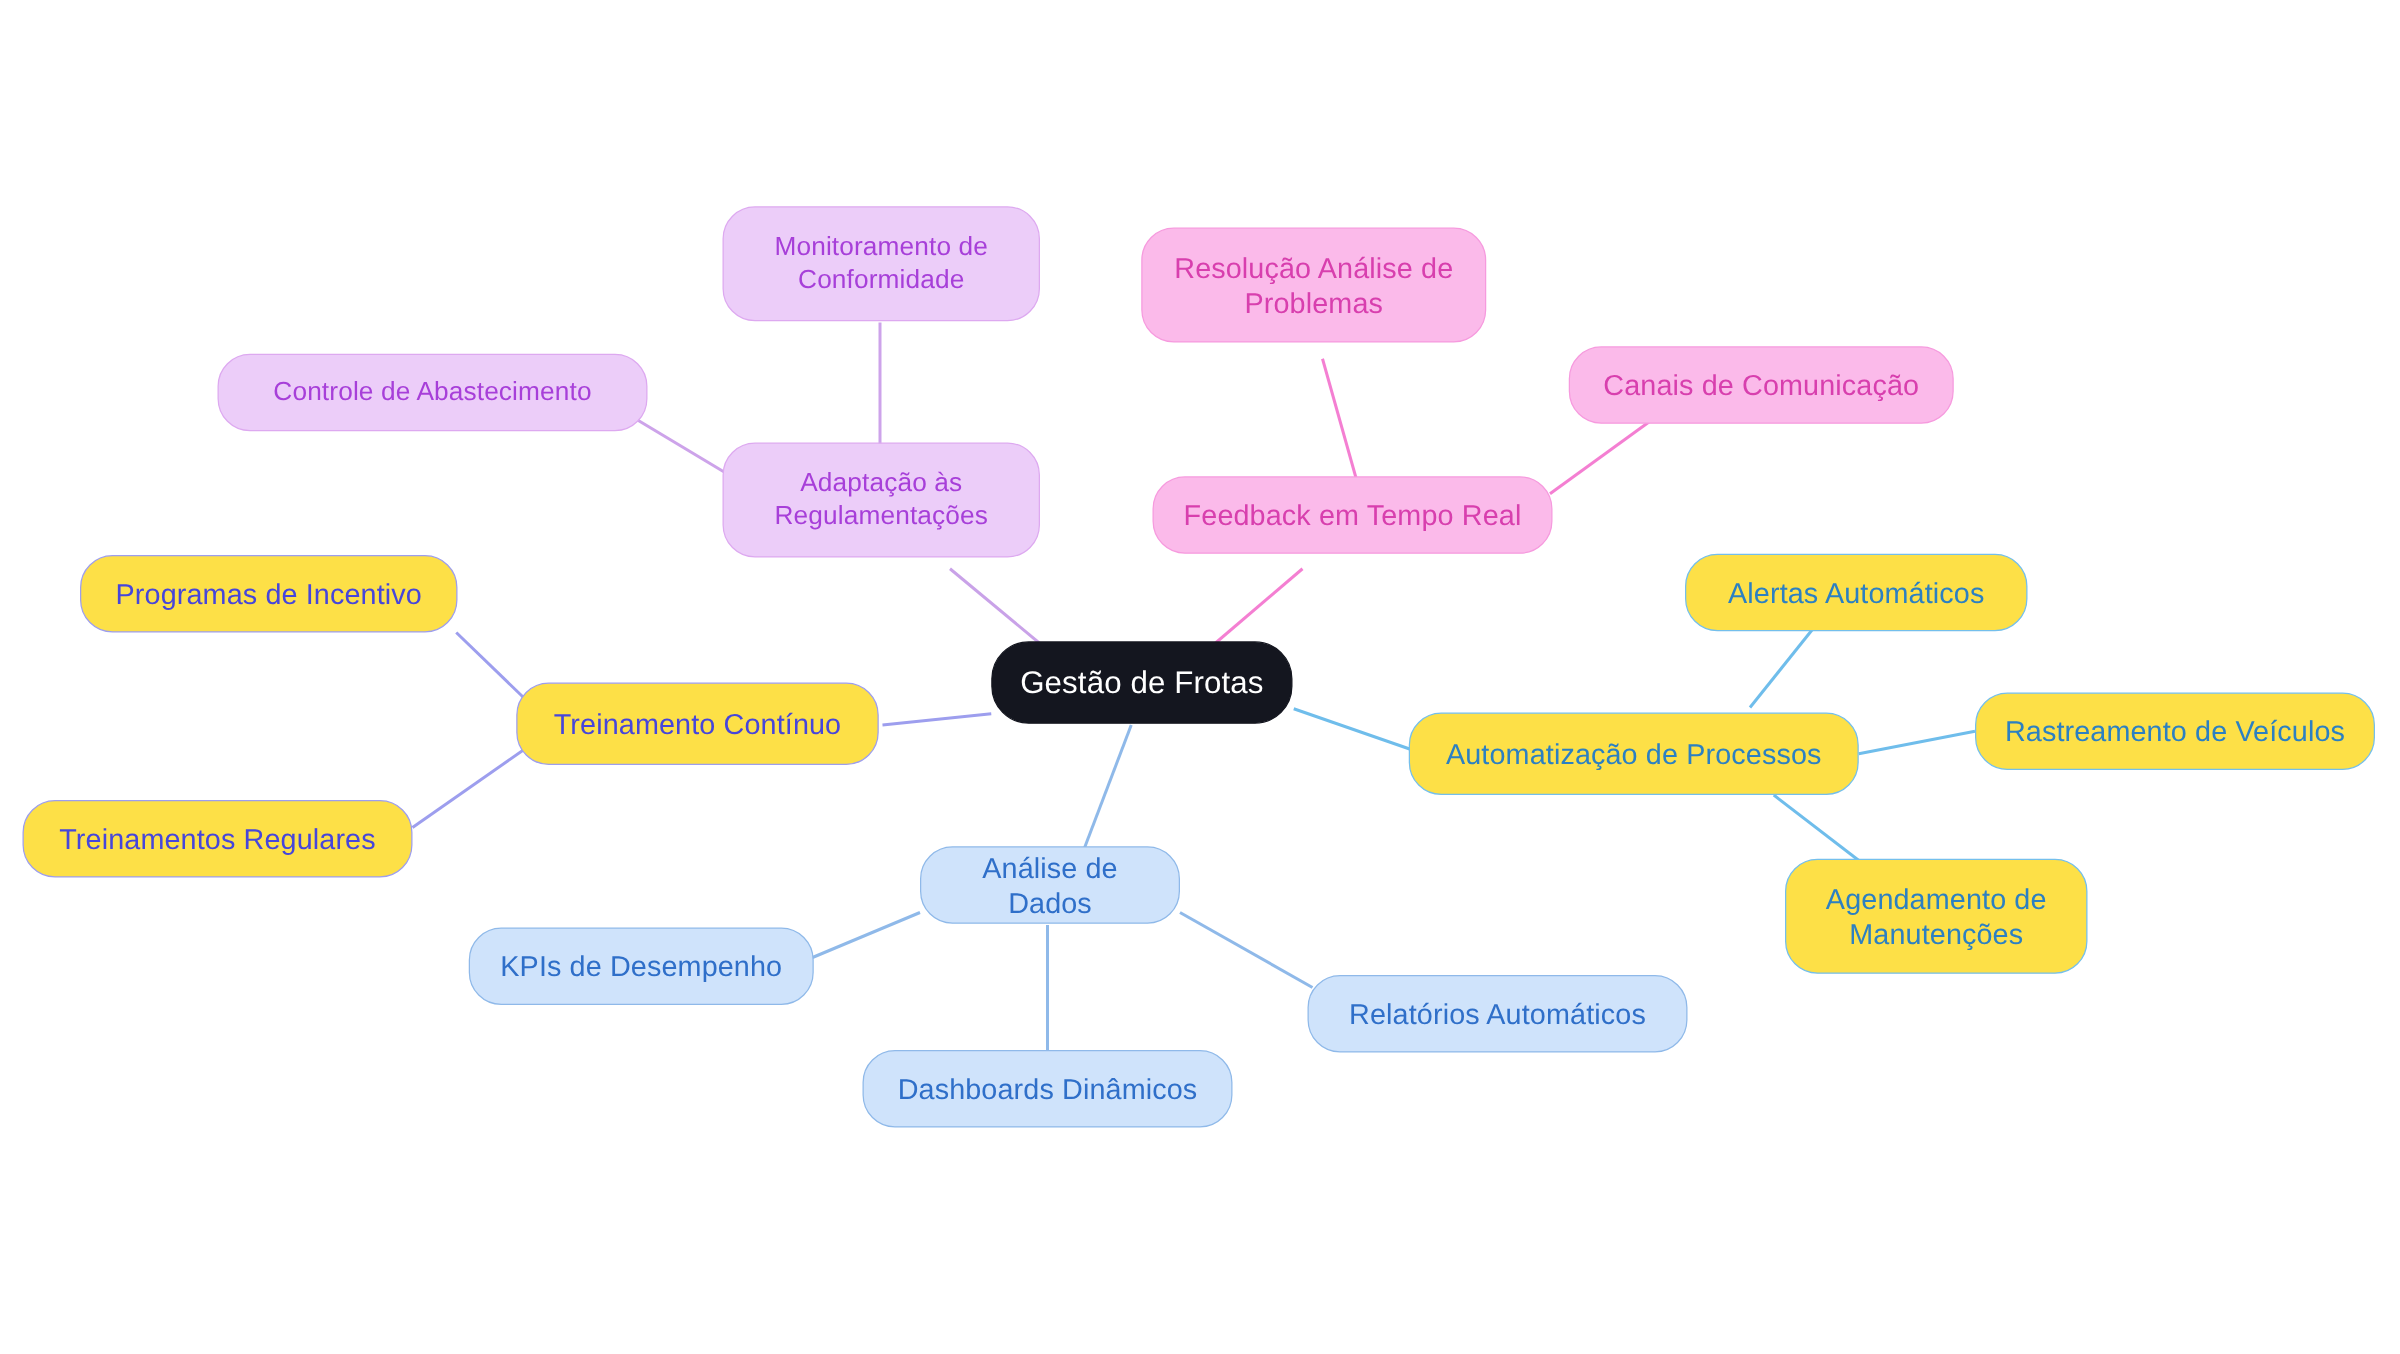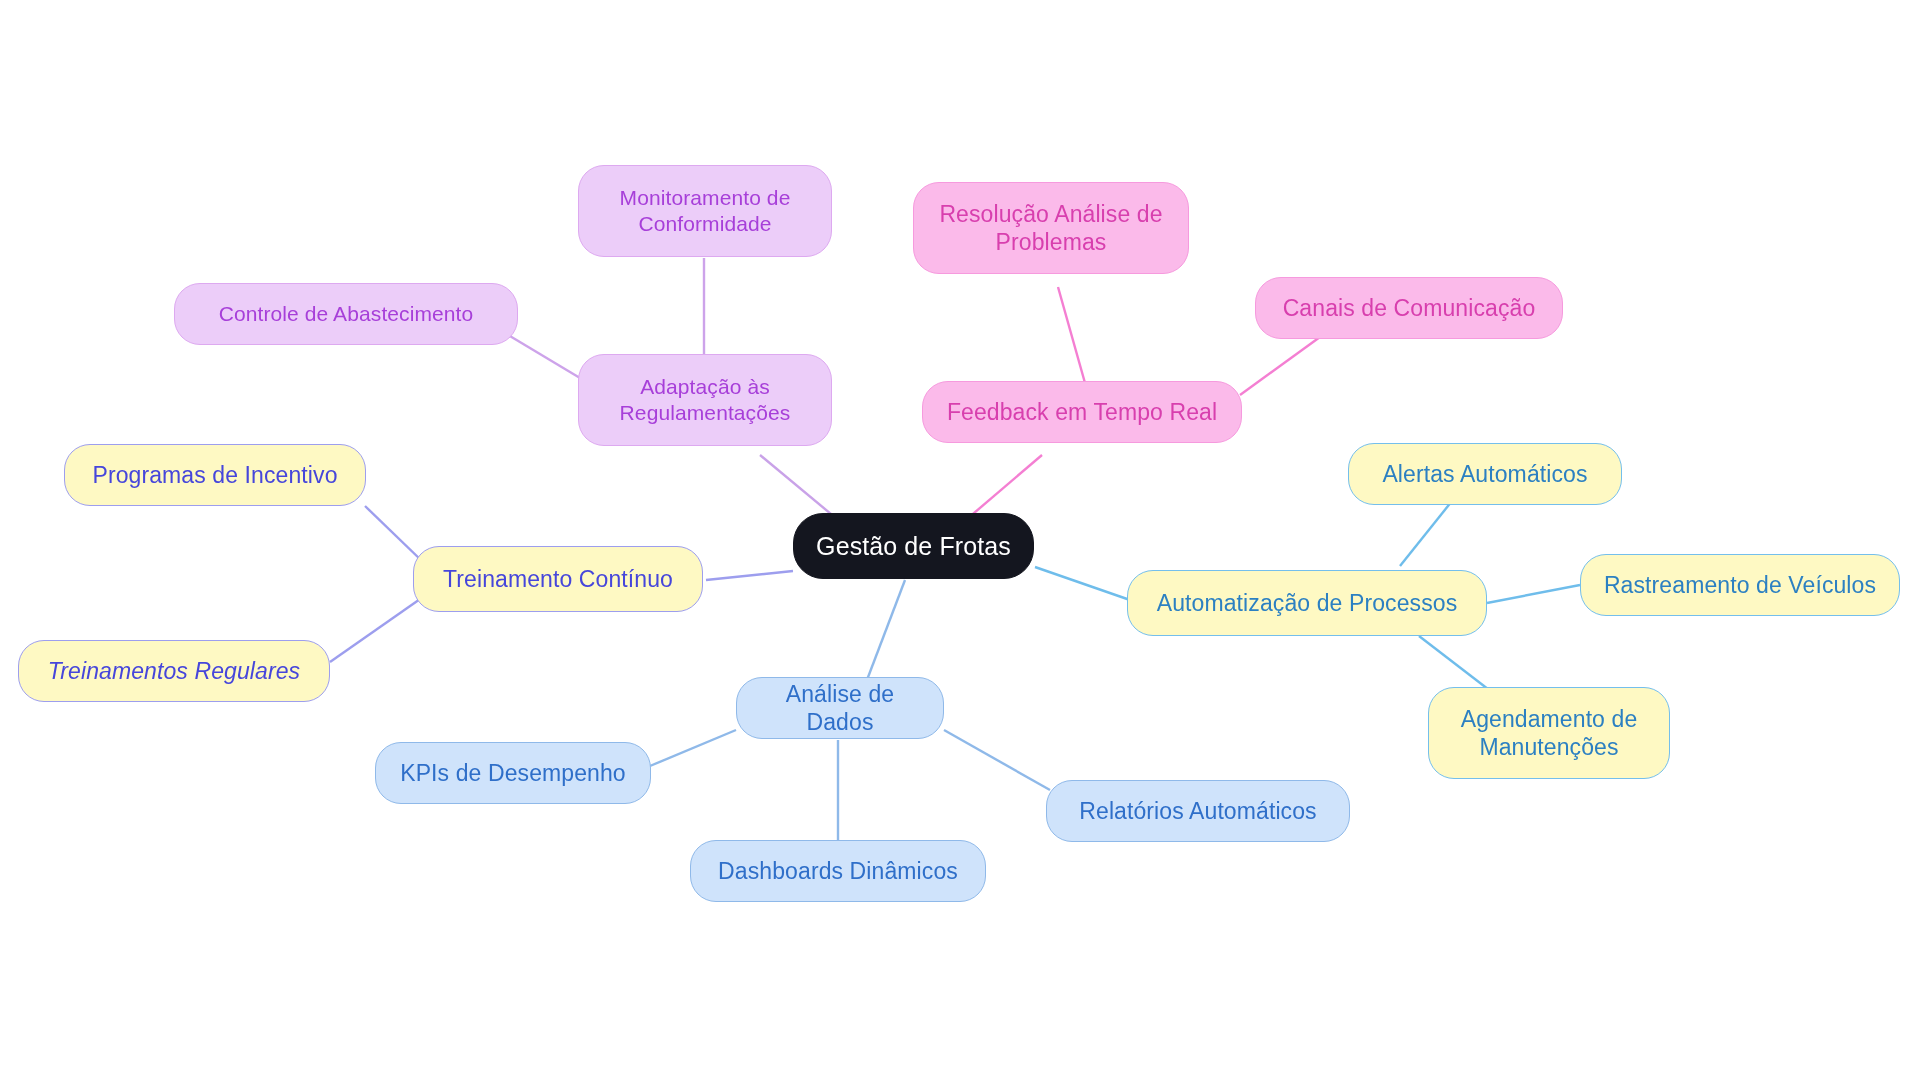--- a/index.html
+++ b/index.html
@@ -56,34 +56,34 @@
     color: #a73fd9;
     font-size: 21px;
   }
   .node-pink {
     background: #fbbaea;
     border-color: #f69ade;
     color: #d83fae;
     font-size: 23px;
   }
   .node-blue {
-    background: #fef9c3;
+    background: #fde047;
     border-color: #74bfec;
     color: #2c80c2;
     font-size: 23px;
     justify-content: center;
   }
   .node-lightblue {
     background: #cfe3fb;
     border-color: #8fb9e9;
     color: #2f6fc9;
     font-size: 23px;
   }
   .node-periwinkle {
-    background: #fef9c3;
+    background: #fde047;
     border-color: #9d9eee;
     color: #4646db;
     font-size: 23px;
   }
 </style>
 </head>
 <body>
 
 <div id="mindmap-canvas">
 
@@ -178,17 +178,17 @@
   </div>
 
   <div class="node node-periwinkle" style="left:413px; top:546px; width:290px; height:66px;">
     <span>Treinamento Contínuo</span>
   </div>
 
   <div class="node node-periwinkle" style="left:64px; top:444px; width:302px; height:62px;">
     <span>Programas de Incentivo</span>
   </div>
 
-  <div class="node node-periwinkle" style="left:18px; top:640px; width:312px; height:62px;font-style:italic;">
+  <div class="node node-periwinkle" style="left:18px; top:640px; width:312px; height:62px;">
     <span>Treinamentos Regulares</span>
   </div>
 
 </div>
 
 </body></html>

